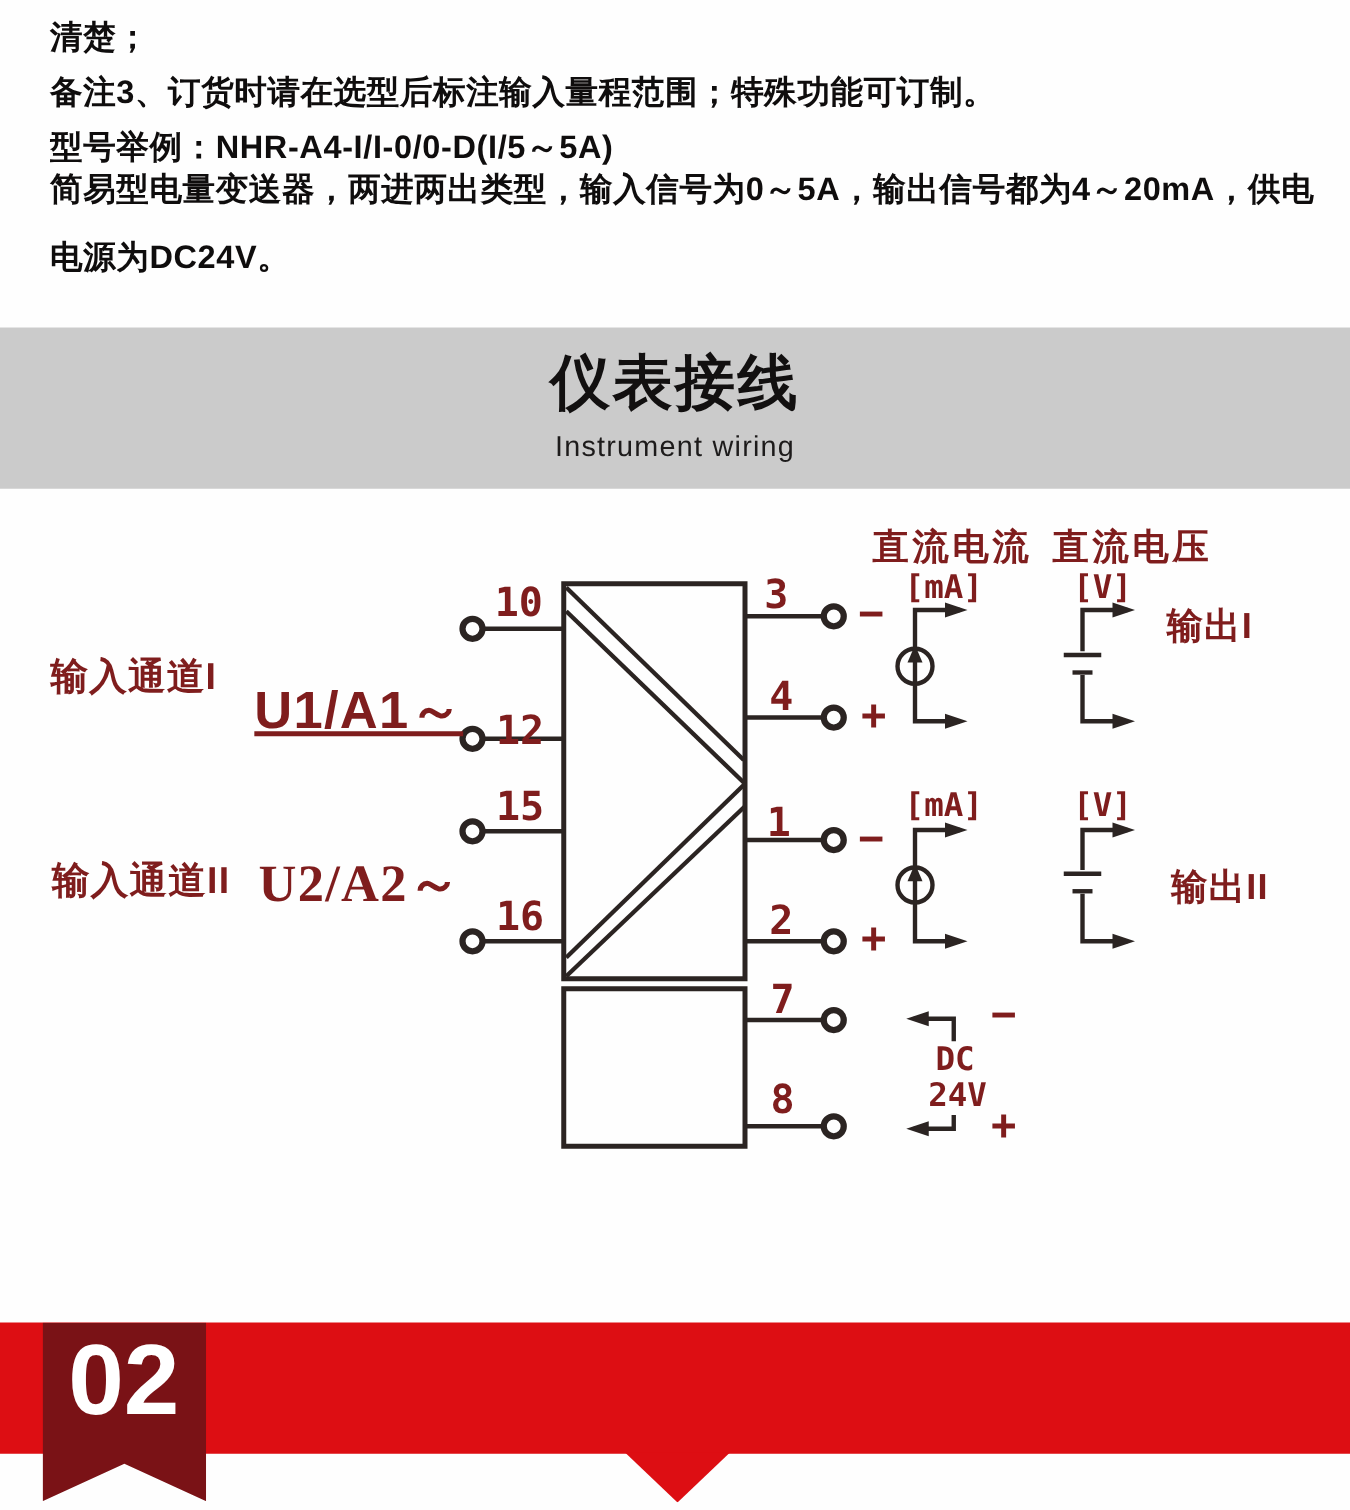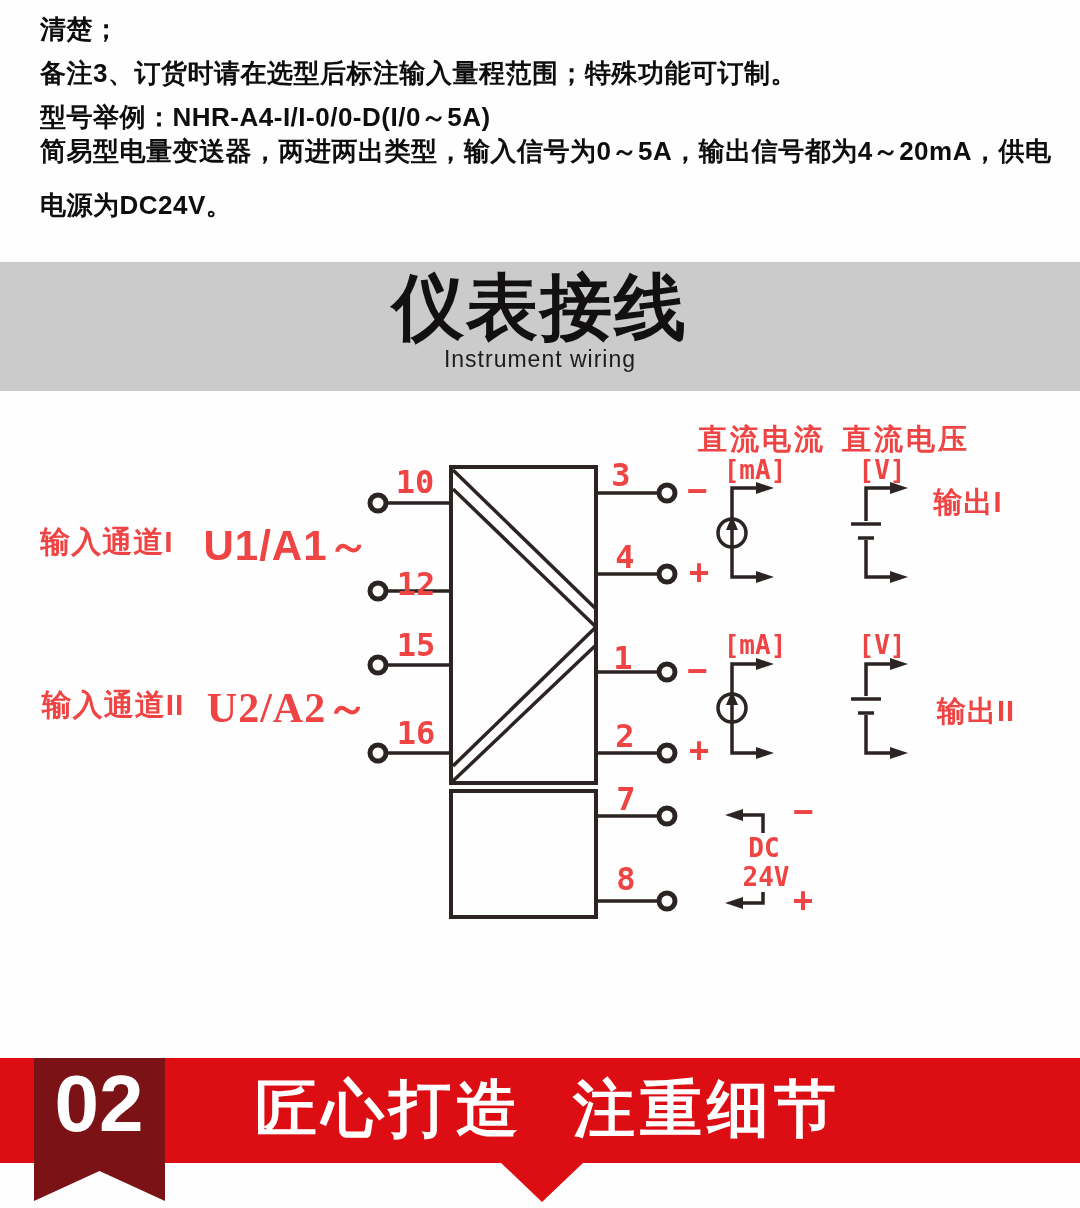--- a/index.html
+++ b/index.html
@@ -3,25 +3,25 @@
 <meta charset="utf-8">
 <style>
   html,body{margin:0;padding:0;background:#ffffff;}
   .page{position:relative;width:1080px;height:1208px;background:#fefefe;overflow:hidden;
         font-family:"Liberation Sans",sans-serif;color:#111;}
   
   .intro-line{position:absolute;left:40px;white-space:nowrap;font-size:26px;font-weight:700;
               color:#0f0d0d;letter-spacing:0.5px;line-height:1.2;}
   
   .gray-banner{position:absolute;left:0;top:262px;width:1080px;height:129px;background:#cbcbcb;text-align:center;}
-  .gray-banner .title{padding-top:8px;font-size:72px;font-weight:700;color:#121010;letter-spacing:2px;line-height:1.05;}
-  .gray-banner .subtitle{font-size:23px;font-weight:400;color:#1d1b1b;letter-spacing:1px;margin-top:0px;}
+  .gray-banner .title{padding-top:20px;font-size:48px;font-weight:700;color:#121010;letter-spacing:2px;line-height:1.05;}
+  .gray-banner .subtitle{font-size:23px;font-weight:400;color:#1d1b1b;letter-spacing:1px;margin-top:12px;}
   
   .diagram-svg{position:absolute;left:0;top:0;width:1080px;height:1208px;pointer-events:none;}
-  .dlbl{position:absolute;transform:translate(-50%,-50%);white-space:nowrap;color:#ef4444;line-height:1;}
+  .dlbl{position:absolute;transform:translate(-50%,-50%);white-space:nowrap;color:#7f1d1d;line-height:1;}
   .f-ch{font-size:30px;font-weight:700;letter-spacing:1px;}
   .f-sig{font-size:42px;font-weight:700;letter-spacing:1px;}
   .f-num{font-size:32px;font-weight:600;font-family:"DejaVu Sans Mono","Liberation Sans",monospace;}
   .f-sign{font-size:36px;font-weight:700;}
   .f-hdr{font-size:29px;font-weight:700;letter-spacing:3px;}
   .f-unit{font-size:26px;font-weight:700;font-family:"DejaVu Sans Mono",monospace;}
   .f-out{font-size:29px;font-weight:700;letter-spacing:1px;}
   .f-pwr{font-size:26px;font-weight:700;font-family:"DejaVu Sans Mono",monospace;}
   
   .red-band{position:absolute;left:0;top:1058px;width:1080px;height:105px;background:#dd0e13;}
@@ -36,21 +36,21 @@
                 white-space:nowrap;}
 </style>
 </head>
 <body>
 
 <div class="page">
 
   <div class="intro">
     <div class="intro-line" style="top:14px;">清楚；</div>
     <div class="intro-line" style="top:58px;">备注3、订货时请在选型后标注输入量程范围；特殊功能可订制。</div>
-    <div class="intro-line" style="top:102px;">型号举例：NHR-A4-I/I-0/0-D(I/0～5A)</div>
+    <div class="intro-line" style="top:102px;">型号举例：NHR-A4-I/I-0/0-D(I/5～5A)</div>
     <div class="intro-line" style="top:136px;">简易型电量变送器，两进两出类型，输入信号为0～5A，输出信号都为4～20mA，供电</div>
     <div class="intro-line" style="top:190px;">电源为DC24V。</div>
   </div>
 
   <div class="gray-banner">
     <div class="title">仪表接线</div>
     <div class="subtitle">Instrument wiring</div>
   </div>
 
   <svg class="diagram-svg" viewBox="0 0 1080 1208" xmlns="http://www.w3.org/2000/svg">
@@ -141,21 +141,21 @@
       <path d="M763 833 V815 H731"></path>
       <path d="M763 892 V903 H731"></path>
       <g fill="#2b2422" stroke="none">
         <polygon points="743,809 743,821 725,815"></polygon>
         <polygon points="743,897 743,909 725,903"></polygon>
       </g>
     </g>
   </svg>
 
   <div class="dlbl f-ch" style="left:107px;top:542px;">输入通道I</div>
-  <div class="dlbl f-sig" style="left:287px;top:546px;">U1/A1～</div>
+  <div class="dlbl f-sig" style="left:287px;top:568px;text-decoration:underline;">U1/A1～</div>
   <div class="dlbl f-ch" style="left:113px;top:705px;">输入通道II</div>
   <div class="dlbl f-sig" style="left:288px;top:708px;font-family:Liberation Serif, serif;">U2/A2～</div>
 
   <div class="dlbl f-num" style="left:415px;top:482px;">10</div>
   <div class="dlbl f-num" style="left:416px;top:570px;margin-top:14px;">12</div>
   <div class="dlbl f-num" style="left:416px;top:645px;">15</div>
   <div class="dlbl f-num" style="left:416px;top:733px;">16</div>
 
   <div class="dlbl f-num" style="left:621px;top:475px;">3</div>
   <div class="dlbl f-num" style="left:625px;top:557px;">4</div>
@@ -182,15 +182,14 @@
 
   <div class="dlbl f-sign" style="left:803px;top:812px;">−</div>
   <div class="dlbl f-sign" style="left:803px;top:901px;">+</div>
   <div class="dlbl f-pwr" style="left:764px;top:848px;">DC</div>
   <div class="dlbl f-pwr" style="left:766px;top:877px;">24V</div>
 
   <div class="red-band"></div>
   <div class="band-triangle"></div>
   <div class="ribbon"></div>
   <div class="ribbon-number">02</div>
-  <div class="footer-title">匠心打造 注重细节</div>
 
 </div>
 
 </body></html>

